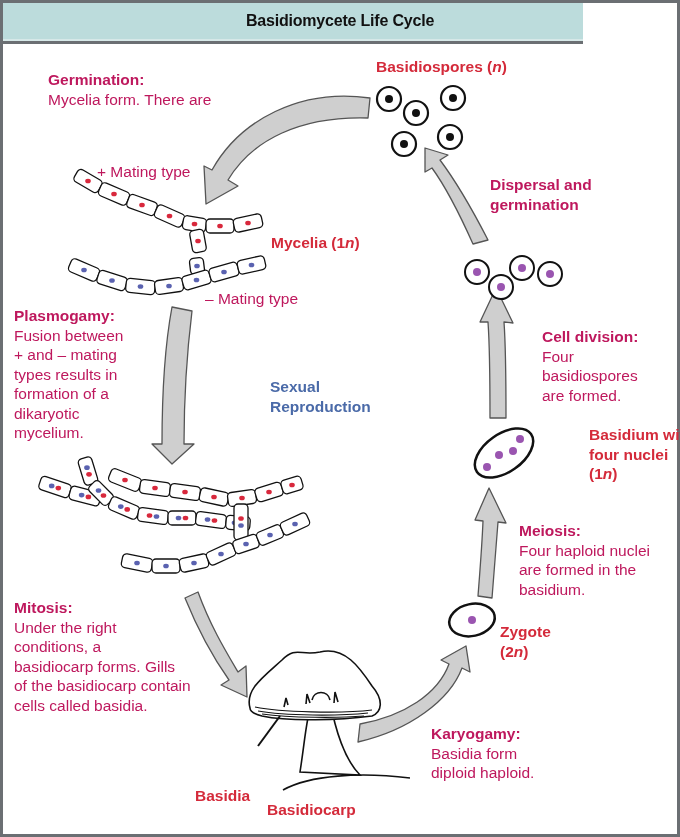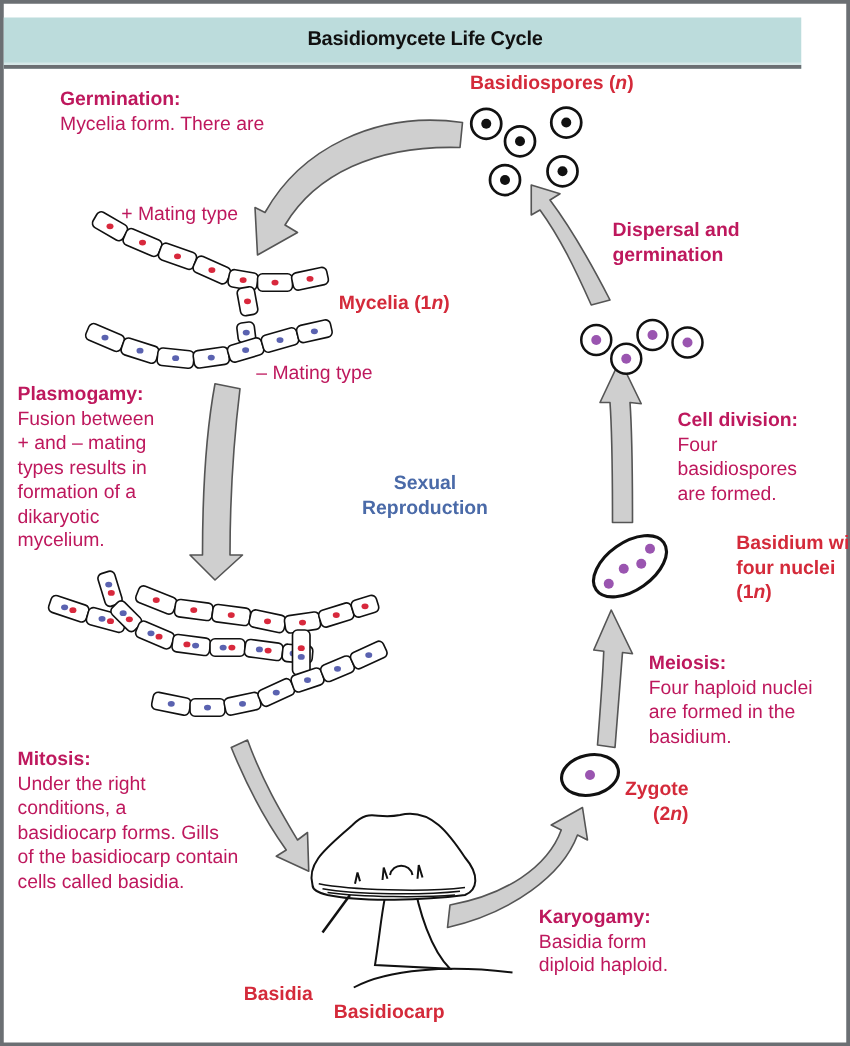--- a/index.html
+++ b/index.html
@@ -1,25 +1,25 @@
 <!DOCTYPE html>
 <html><head>
 <meta charset="utf-8">
 <style>
   html,body{margin:0;padding:0;background:#fff;}
   body{width:680px;height:837px;position:relative;overflow:hidden;font-family:"Liberation Sans",sans-serif;}
   .frame{position:absolute;left:0;top:0;width:674px;height:831px;border:3px solid #6b6f73;background:#fff;}
-  .titlebar{position:absolute;left:0;top:0;width:638px;height:38px;background:#bcdcdc;border-bottom:3px solid #6b6f73;box-shadow:inset 0 -2px 0 #d6e8e8;margin-top:11px;}
+  .titlebar{position:absolute;left:0;top:0;width:580px;height:38px;background:#bcdcdc;border-bottom:3px solid #6b6f73;box-shadow:inset 0 -2px 0 #d6e8e8;}
   .title{position:absolute;left:0;top:9px;width:674px;text-align:center;font-weight:bold;font-size:16px;color:#111;letter-spacing:-0.2px;}
   svg.art{position:absolute;left:0;top:0;}
   .t{position:absolute;font-size:15.5px;line-height:19.5px;color:#be185d;white-space:nowrap;}
   .b{font-weight:bold;}
   .red{color:#d42a3a;font-weight:bold;}
   .blue{color:#4a6aa8;font-weight:bold;}
-  .c{text-align:center;}
+  .c{text-align:left;}
   i{font-style:italic;}
 </style>
 </head>
 <body>
 
 <div class="frame">
   <div class="titlebar">
     <div class="title">Basidiomycete Life Cycle</div>
   </div>
 </div>
@@ -257,21 +257,21 @@
   <div><span>(1</span><i>n</i><span>)</span></div>
 </div>
 
 <div class="t" style="left:519px;top:521px;">
   <div class="b">Meiosis:</div>
   <div>Four haploid nuclei</div>
   <div>are formed in the</div>
   <div>basidium.</div>
 </div>
 
-<div class="t red" style="left:500px;top:622px;text-align:right;">
+<div class="t red" style="left:500px;top:622px;">
   <div>Zygote</div>
   <div><span>(2</span><i>n</i><span>)</span></div>
 </div>
 
 <div class="t" style="left:14px;top:598px;">
   <div class="b">Mitosis:</div>
   <div>Under the right</div>
   <div>conditions, a</div>
   <div>basidiocarp forms. Gills</div>
   <div>of the basidiocarp contain</div>

